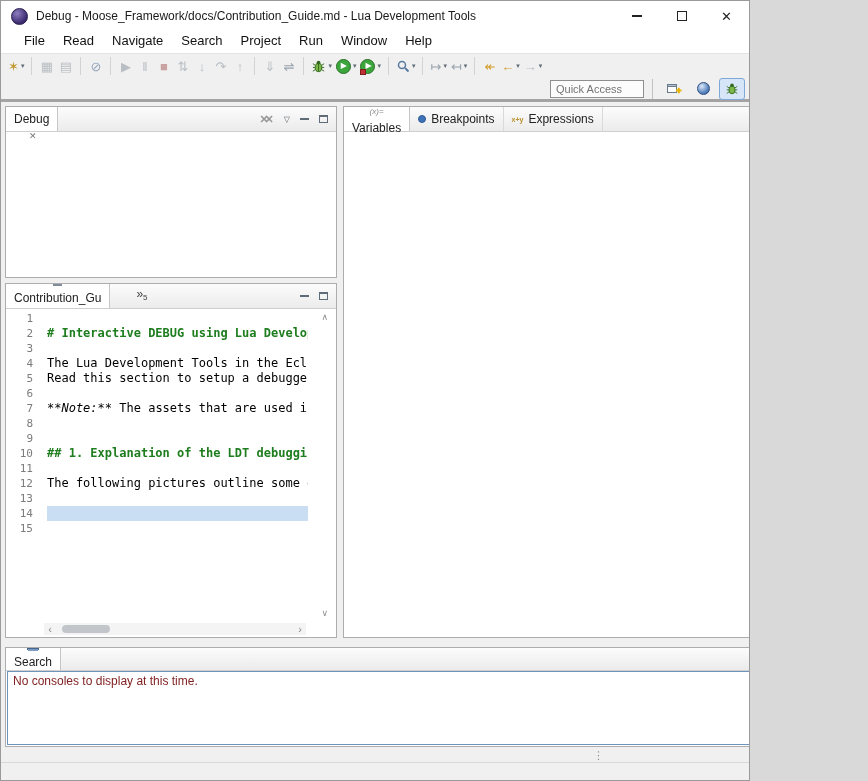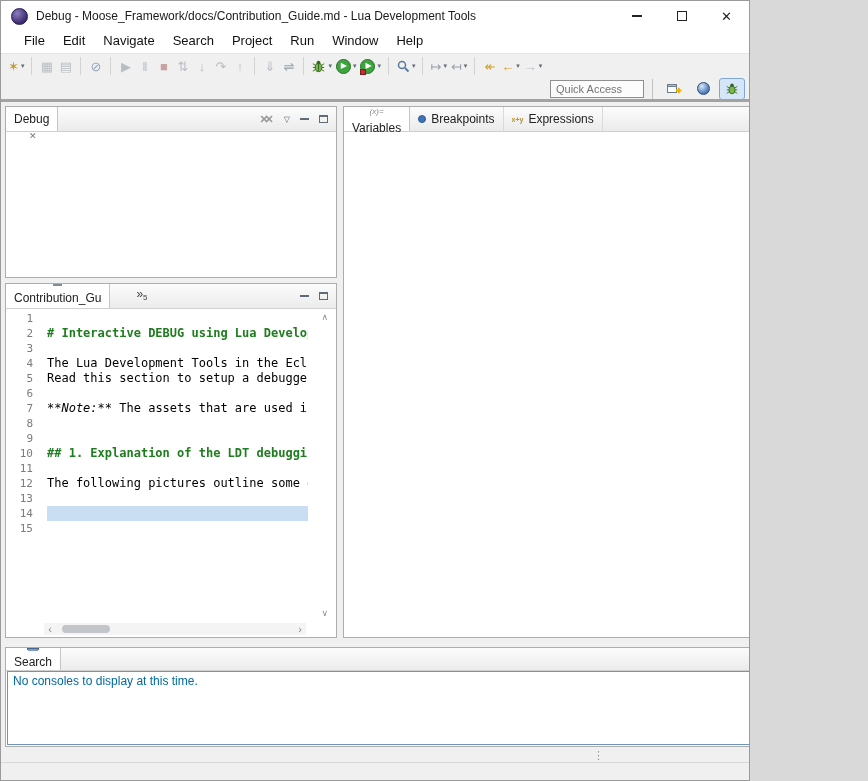--- a/index.html
+++ b/index.html
@@ -135,21 +135,21 @@
   .dock-sq { position:relative; width:14px; height:12px; }
   .dock-sq i { position:absolute; width:6px; height:6px; background:#4a7ab5;
                border:1px solid #2e5a92; }
   .dock-sq i:first-child { left:0; top:0; }
   .dock-sq i:last-child { right:0; bottom:0; }
 
   
   #console-panel { left:4px; top:646px; width:860px; height:100px; }
   #console-panel .phead { height:23px; }
   .cbody { position:absolute; top:23px; left:1px; right:1px; bottom:1px;
-           border:1px solid #6f94bd; background:#fff; font-size:12px; color:#0369a1;
+           border:1px solid #6f94bd; background:#fff; font-size:12px; color:#7f1d1d;
            padding:2px 5px; }
   .c-page-dis { width:10px; height:12px; border:1px solid #bcbcbc; background:#ececec; }
   .c-monitor { width:13px; height:10px; border:1px solid #6b7886; background:#dfe7ef; }
   .c-page-new { width:10px; height:12px; border:1px solid #8a97a5; background:#fff;
                 position:relative; }
   .c-page-new:after { content:""; position:absolute; right:-3px; bottom:-2px; width:5px;
                       height:5px; background:#e0a400; }
 
   
   .sash { position:absolute; left:592px; top:748px; color:#8f8f8f; font-size:11px; }
@@ -172,21 +172,21 @@
           <span class="max-box"></span>
         </div>
       <div class="win-btn">
           <span>✕</span>
         </div>
     </div>
   </div>
 
   <div class="menubar">
     <div class="menu-item">File</div>
-    <div class="menu-item">Edit</div>
+    <div class="menu-item">Read</div>
     <div class="menu-item">Navigate</div>
     <div class="menu-item">Search</div>
     <div class="menu-item">Project</div>
     <div class="menu-item">Run</div>
     <div class="menu-item">Window</div>
     <div class="menu-item">Help</div>
   </div>
 
   <div class="toolbar">
     <div class="tbtn">

